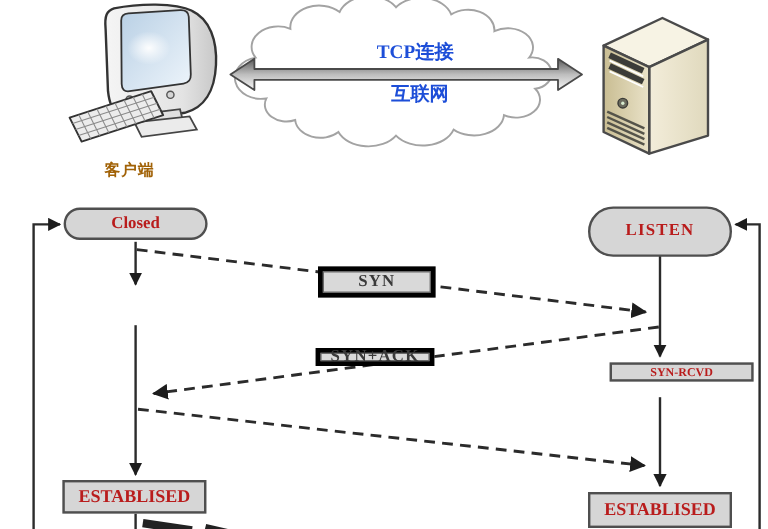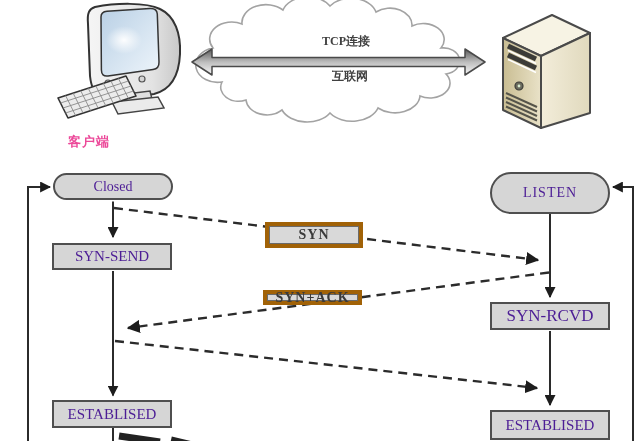--- a/index.html
+++ b/index.html
@@ -7,53 +7,53 @@
     position:relative; width:640px; height:441px;
     background:#ffffff; overflow:hidden;
     font-family:"Liberation Serif","DejaVu Serif",serif;
   }
   .layer { position:absolute; left:0; top:0; }
 
   .node {
     position:absolute; box-sizing:border-box;
     background:#d6d6d6; border:2px solid #4f4f4f;
     display:flex; align-items:center; justify-content:center;
-    font-weight:normal; font-size:14px; color:#4c1d95;
+    font-weight:bold; font-size:14px; color:#b91c1c;
     font-family:"Liberation Serif","DejaVu Serif",serif;
   }
   .stadium { border-radius:999px; }
   #node-closed            { left:53px;  top:173px; width:120px; height:27px; }
   #node-syn-send          { left:52px;  top:243px; width:120px; height:27px; font-size:15px; }
   #node-establised-left   { left:52px;  top:400px; width:120px; height:28px; font-size:15px; }
   #node-listen            { left:490px; top:172px; width:120px; height:42px; letter-spacing:1px; }
-  #node-syn-rcvd          { left:490px; top:302px; width:120px; height:28px; font-size:17px; }
+  #node-syn-rcvd          { left:508px; top:302px; width:120px; height:16px; font-size:10px; }
   #node-establised-right  { left:490px; top:410px; width:120px; height:30px; font-size:15px; }
 
   .message {
     position:absolute; box-sizing:border-box;
-    background:#d9d9d9; border:4px solid #a16207;
+    background:#d9d9d9; border:4px solid #000000;
     box-shadow: inset 0 0 0 1px #6a6a6a;
     display:flex; align-items:center; justify-content:center;
     font-weight:bold; font-size:14px; color:#3a3a3a; letter-spacing:1px;
     font-family:"Liberation Serif","DejaVu Serif",serif;
   }
   #msg-syn     { left:265px; top:222px; width:98px;  height:26px; }
   #msg-syn-ack { left:263px; top:290px; width:99px;  height:15px; }
   #msg-ack     { left:262px; top:349px; width:101px; height:26px; }
 
   .cloud-label {
     position:absolute; text-align:center;
-    font-weight:bold; font-size:12px; color:#404040;
+    font-weight:bold; font-size:16px; color:#1d4ed8;
   }
   #lbl-tcp      { left:296px; top:33px; width:100px; }
   #lbl-internet { left:300px; top:68px; width:100px; }
 
   .device-label {
-    position:absolute; text-align:left;
-    font-weight:600; font-size:13px; color:#ec4899; letter-spacing:1px;
+    position:absolute; text-align:center;
+    font-weight:600; font-size:13px; color:#a16207; letter-spacing:1px;
   }
   #lbl-client { left:68px;  top:133px; width:80px; }
   #lbl-server { left:498px; top:136px; width:85px; }
 </style>
 </head>
 <body>
 
 <div class="stage">
 
   <svg class="layer" width="640" height="441" viewBox="0 0 640 441">
@@ -180,21 +180,20 @@
       <path d="M171 440 L201 447"></path>
     </g>
   </svg>
 
   <div class="cloud-label" id="lbl-tcp">TCP连接</div>
   <div class="cloud-label" id="lbl-internet">互联网</div>
 
   <div class="device-label" id="lbl-client">客户端</div>
 
   <div class="node stadium" id="node-closed">Closed</div>
-  <div class="node" id="node-syn-send">SYN-SEND</div>
   <div class="node" id="node-establised-left">ESTABLISED</div>
 
   <div class="node stadium" id="node-listen">LISTEN</div>
   <div class="node" id="node-syn-rcvd">SYN-RCVD</div>
   <div class="node" id="node-establised-right">ESTABLISED</div>
 
   <div class="message" id="msg-syn">SYN</div>
   <div class="message" id="msg-syn-ack">SYN+ACK</div>
 
 </div>

